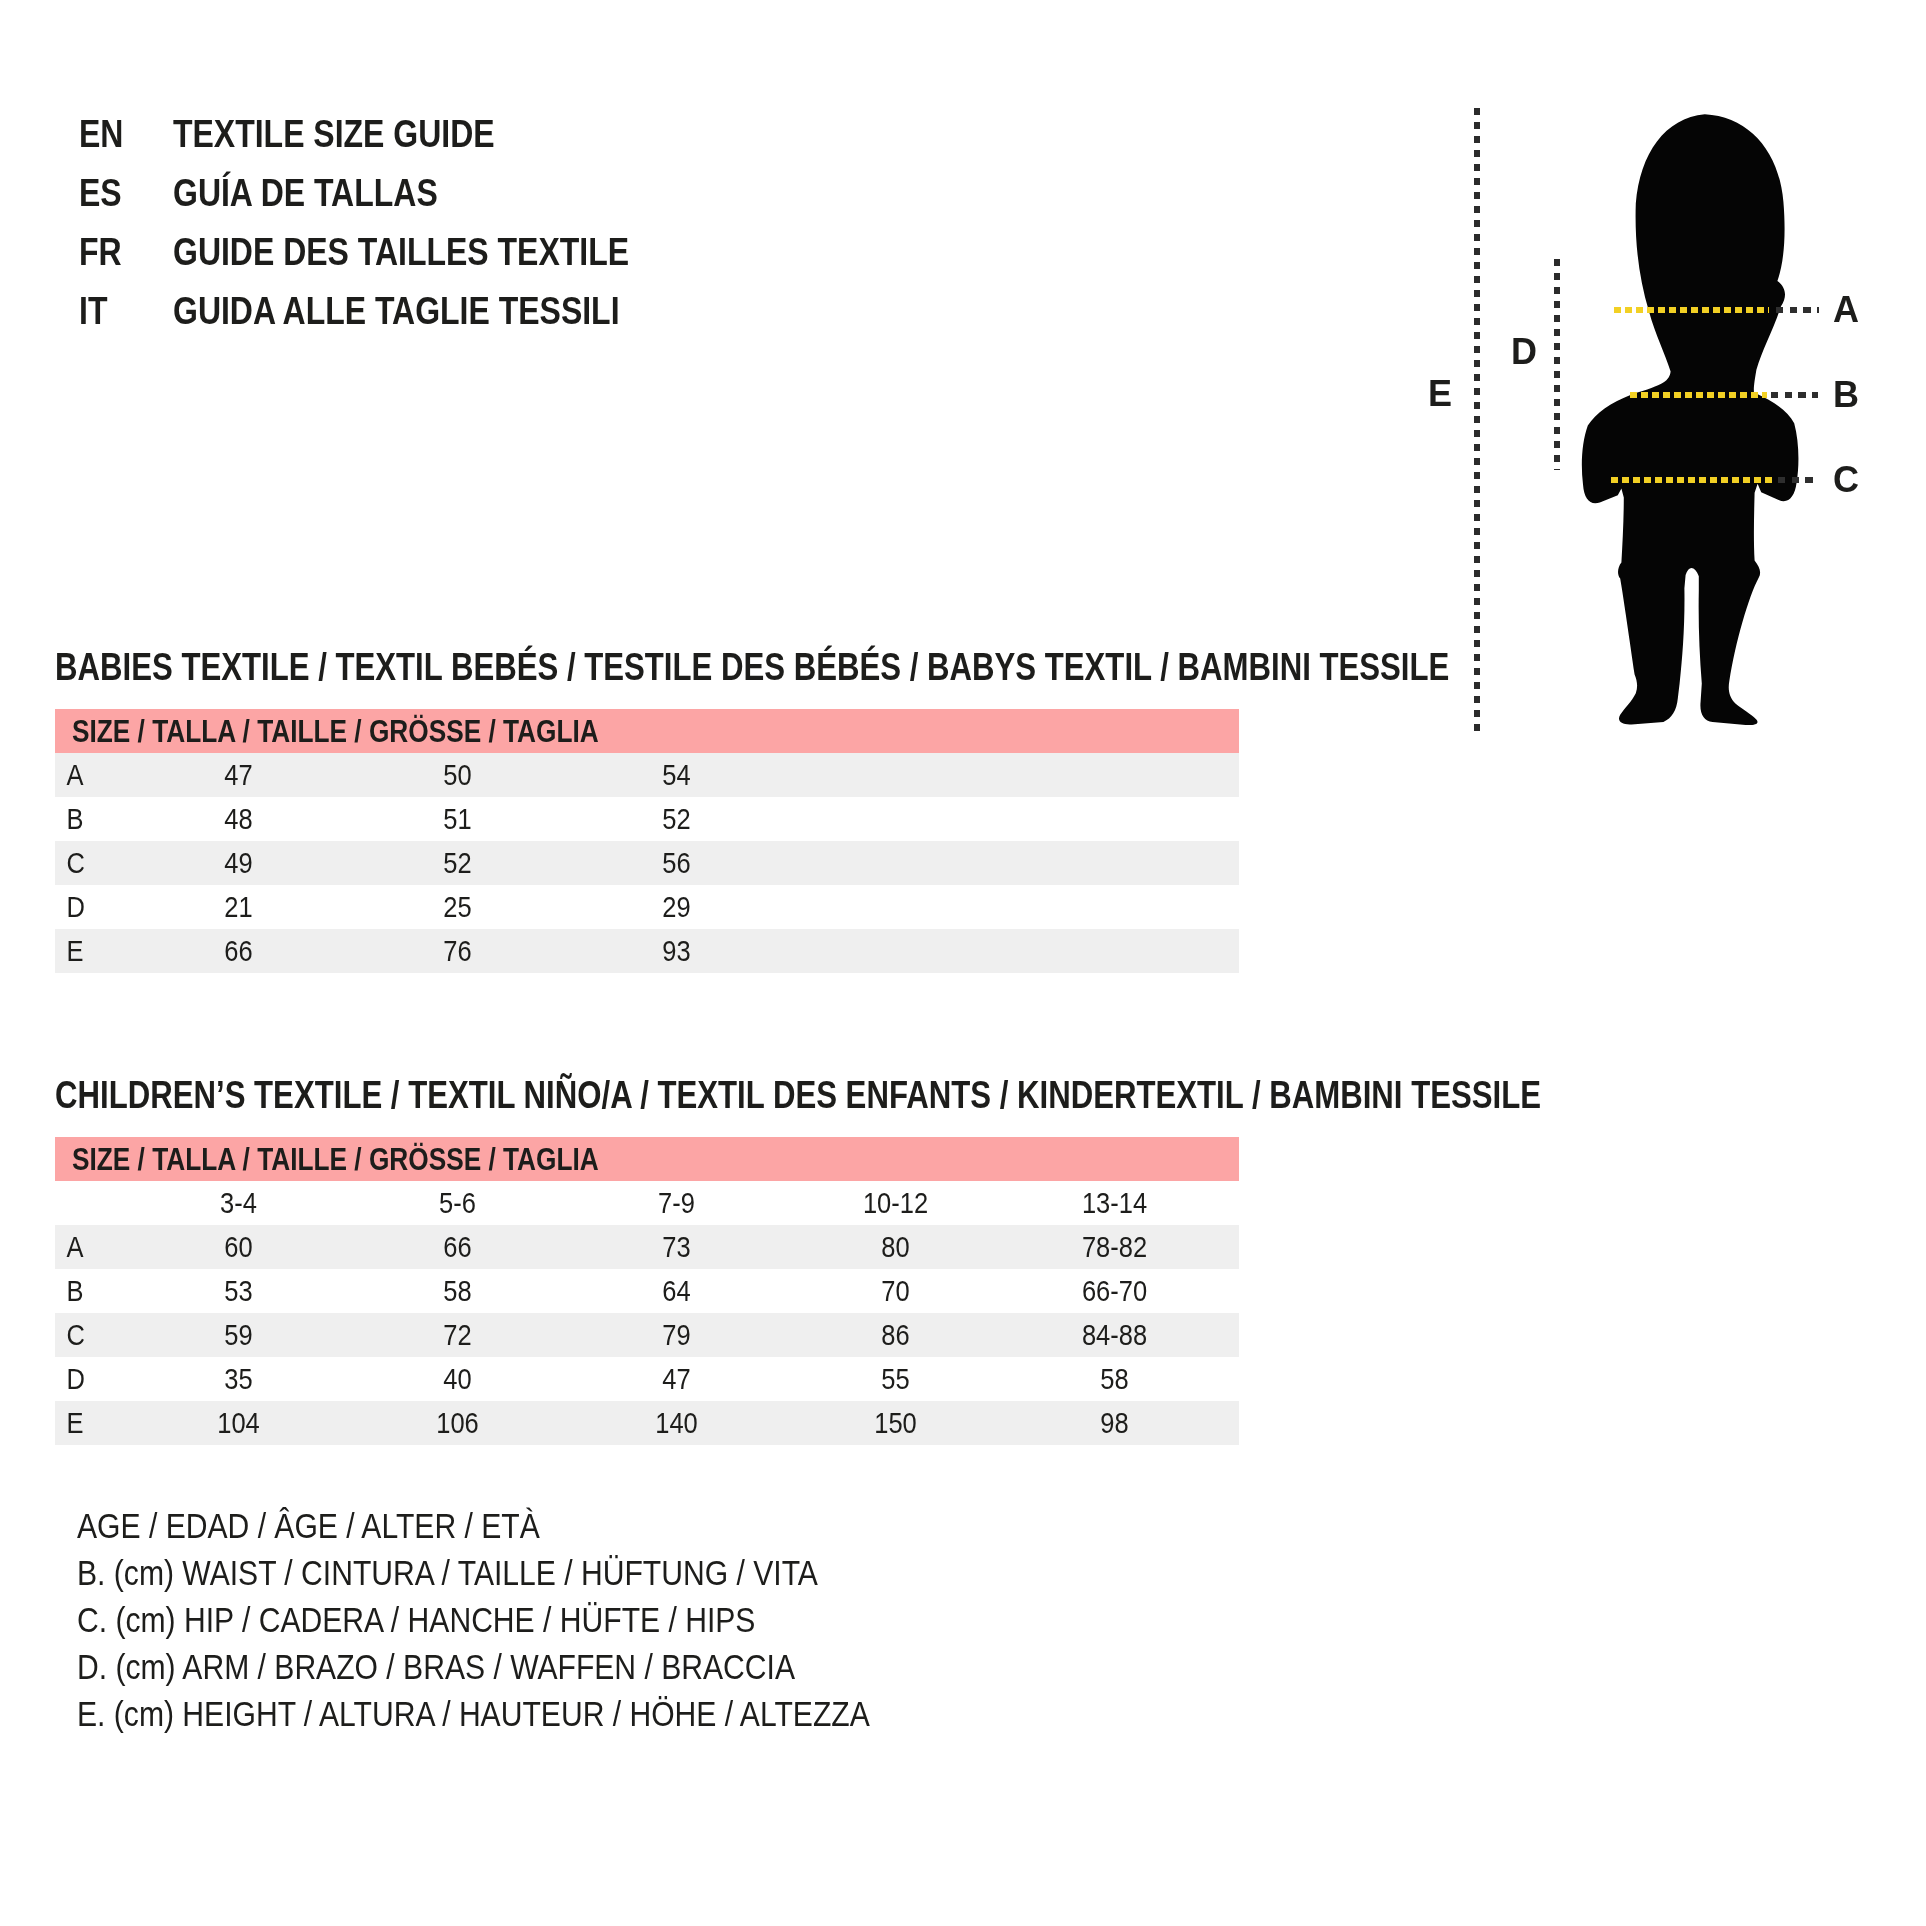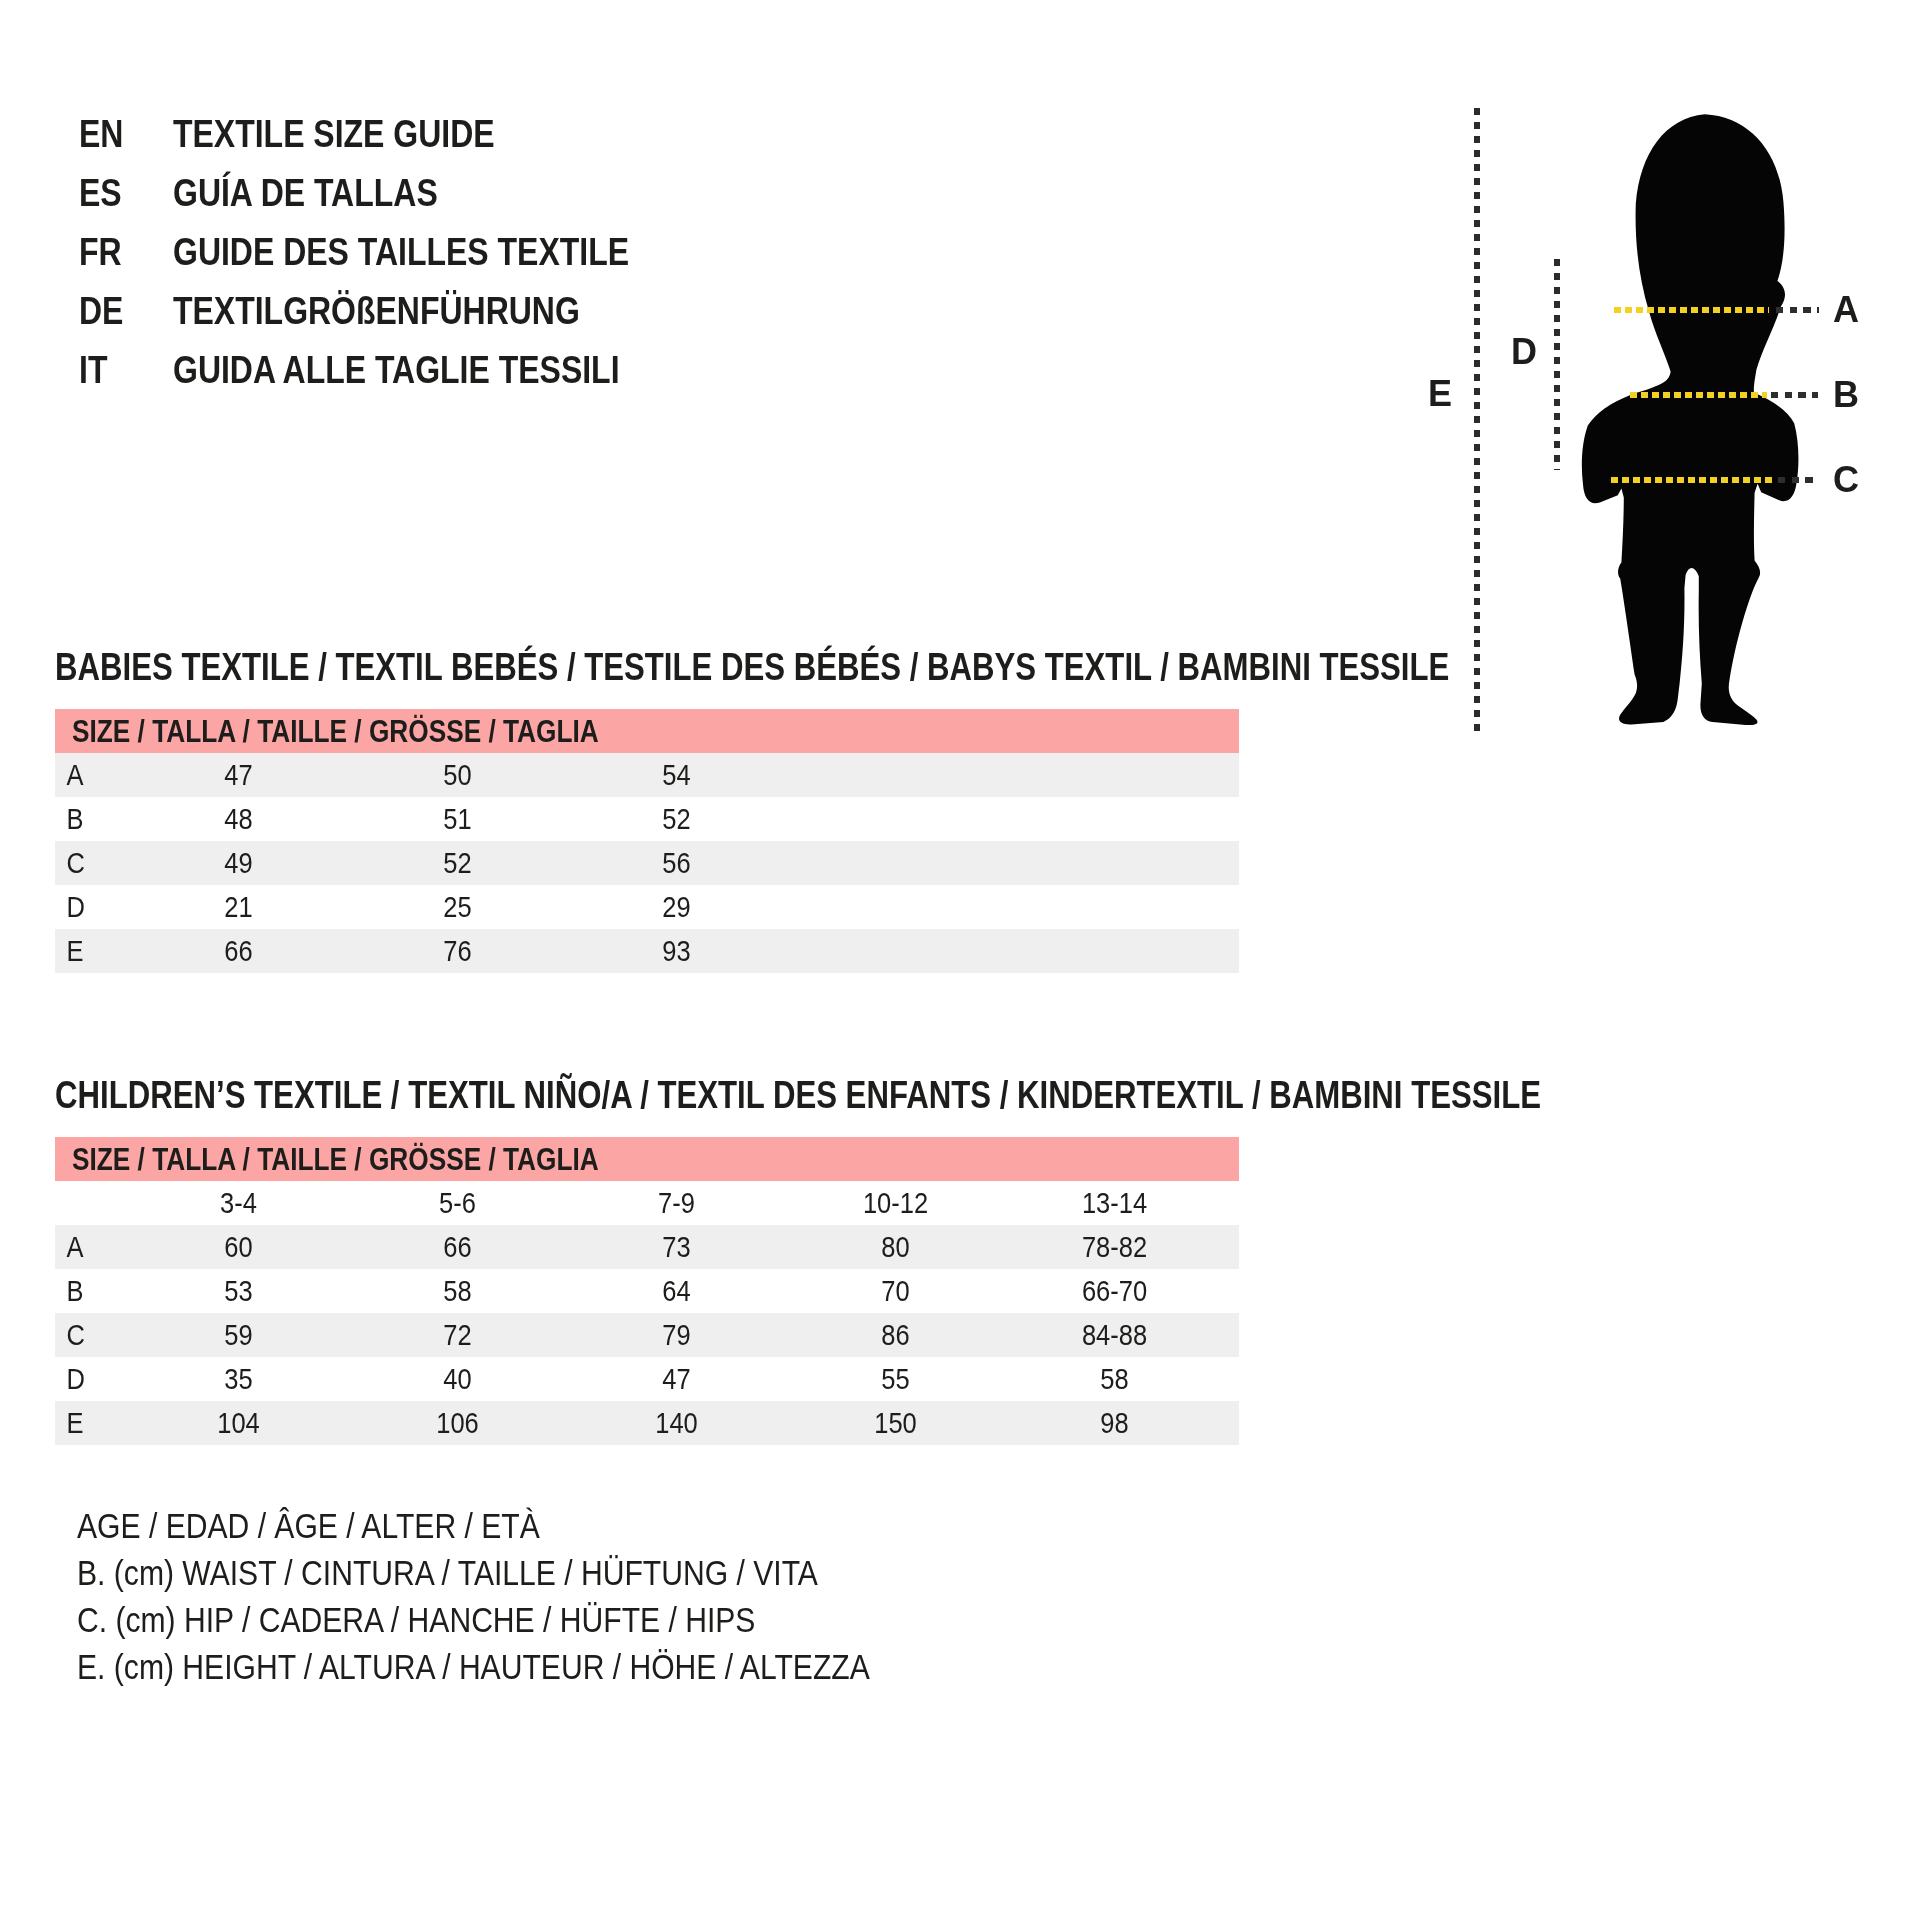--- a/index.html
+++ b/index.html
@@ -68,24 +68,20 @@
       <span class="cx">EN</span>
       <span class="cx">TEXTILE SIZE GUIDE</span>
     </div>
     <div class="lrow">
       <span class="cx">ES</span>
       <span class="cx">GUÍA DE TALLAS</span>
     </div>
     <div class="lrow">
       <span class="cx">FR</span>
       <span class="cx">GUIDE DES TAILLES TEXTILE</span>
-    </div>
-    <div class="lrow">
-      <span class="cx">DE</span>
-      <span class="cx">TEXTILGRÖßENFÜHRUNG</span>
     </div>
     <div class="lrow">
       <span class="cx">IT</span>
       <span class="cx">GUIDA ALLE TAGLIE TESSILI</span>
     </div>
   </section>
 
   <section class="figure">
     <div class="vline eline"></div>
     <div class="vline dline"></div>
@@ -233,18 +229,21 @@
     <div class="legrow">
       <span class="cx">AGE / EDAD / ÂGE / ALTER / ETÀ</span>
     </div>
     <div class="legrow">
       <span class="cx">B. (cm) WAIST / CINTURA / TAILLE / HÜFTUNG / VITA</span>
     </div>
     <div class="legrow">
       <span class="cx">C. (cm) HIP / CADERA / HANCHE / HÜFTE / HIPS</span>
     </div>
     <div class="legrow">
+      <span class="cx">D. (cm) ARM / BRAZO / BRAS / WAFFEN / BRACCIA</span>
+    </div>
+    <div class="legrow">
       <span class="cx">E. (cm) HEIGHT / ALTURA / HAUTEUR / HÖHE / ALTEZZA</span>
     </div>
   </section>
 
 </div>
 
 
 </body></html>

